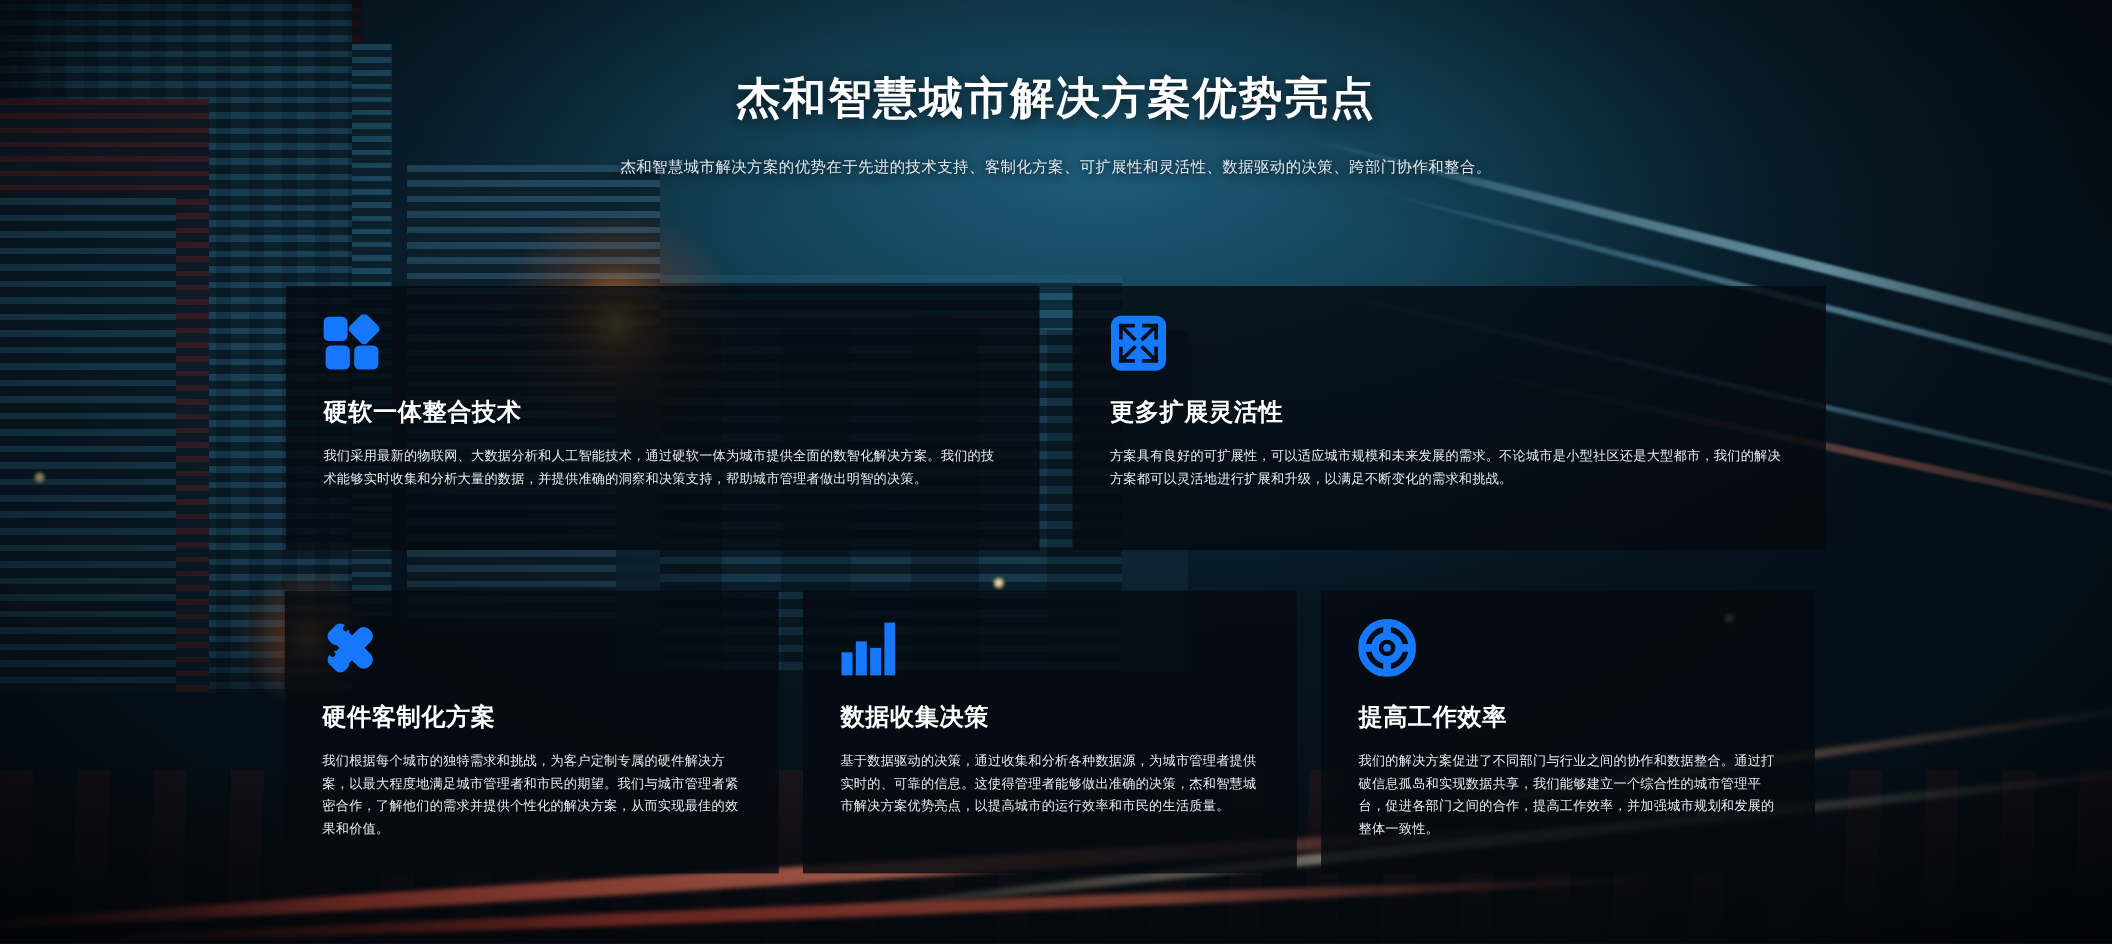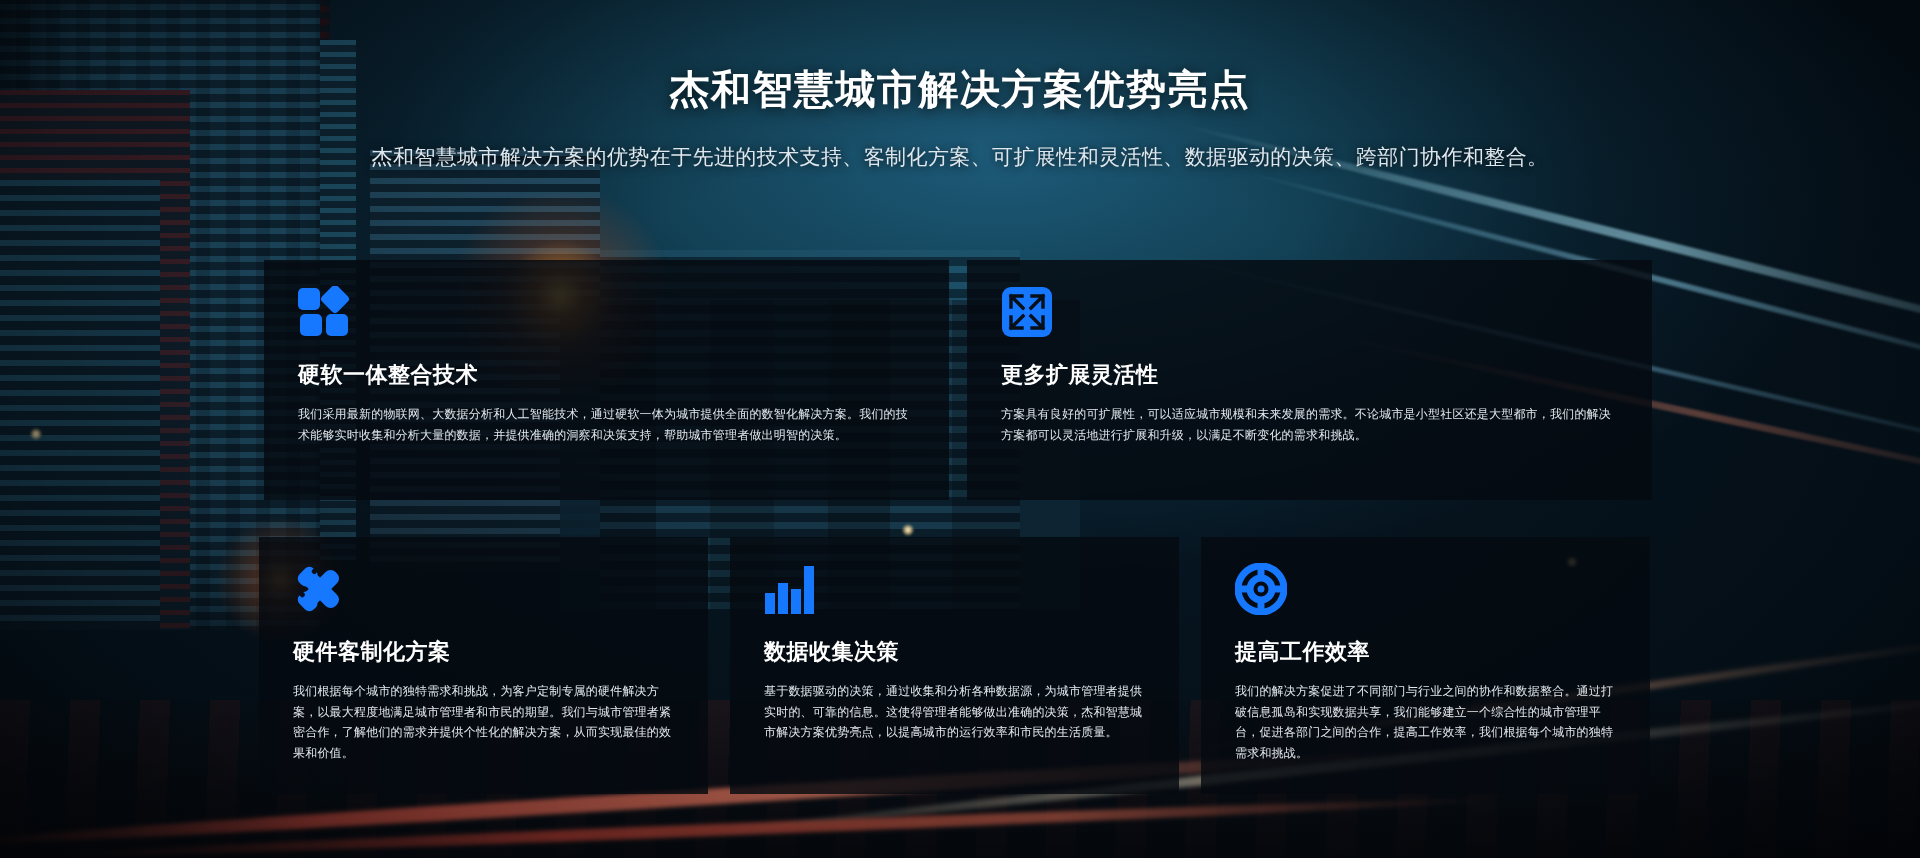--- a/index.html
+++ b/index.html
@@ -181,37 +181,38 @@
   }
   .page-title {
     font-size: 40px;
     font-weight: bold;
     color: #ffffff;
     letter-spacing: 1.5px;
     text-shadow: 0 2px 14px rgba(0,0,0,.75);
   }
   .page-subtitle {
     margin-top: 26px;
-    font-size: 21px;
+    font-size: 14px;
     color: #dfe7ee;
     letter-spacing: .4px;
     text-shadow: 0 1px 10px rgba(0,0,0,.85);
   }
 
   
   .row {
     position: absolute;
     display: flex;
   }
 
   .row-top {
     left: 264px;
     top: 260px;
     width: 1392px;
-    gap: 18px;
+    gap: 30px;
+    justify-content: center;
   }
   .row-bottom {
     left: 259px;
     top: 537px;
     width: 1392px;
     gap: 22px;
   }
 
   .card {
     background: rgba(5, 10, 16, .82);
@@ -358,19 +359,19 @@
             <circle cx="26" cy="26" r="23" fill="none" stroke="#1677ff" stroke-width="7"></circle>
             <circle cx="26" cy="26" r="11" fill="none" stroke="#1677ff" stroke-width="7"></circle>
             <circle cx="26" cy="26" r="3.5" fill="#1677ff"></circle>
             <rect x="22.5" y="0" width="7" height="13" fill="#1677ff"></rect>
             <rect x="22.5" y="39" width="7" height="13" fill="#1677ff"></rect>
             <rect x="0" y="22.5" width="13" height="7" fill="#1677ff"></rect>
             <rect x="39" y="22.5" width="13" height="7" fill="#1677ff"></rect>
           </svg>
         </div>
         <div class="card-title">提高工作效率</div>
-        <div class="card-body">我们的解决方案促进了不同部门与行业之间的协作和数据整合。通过打破信息孤岛和实现数据共享，我们能够建立一个综合性的城市管理平台，促进各部门之间的合作，提高工作效率，我们根据每个城市的独特需求和挑战。</div>
+        <div class="card-body">我们的解决方案促进了不同部门与行业之间的协作和数据整合。通过打破信息孤岛和实现数据共享，我们能够建立一个综合性的城市管理平台，促进各部门之间的合作，提高工作效率，并加强城市规划和发展的整体一致性。</div>
       </div>
 
     </div>
 
   </div>
 </div>
 
 </body></html>

